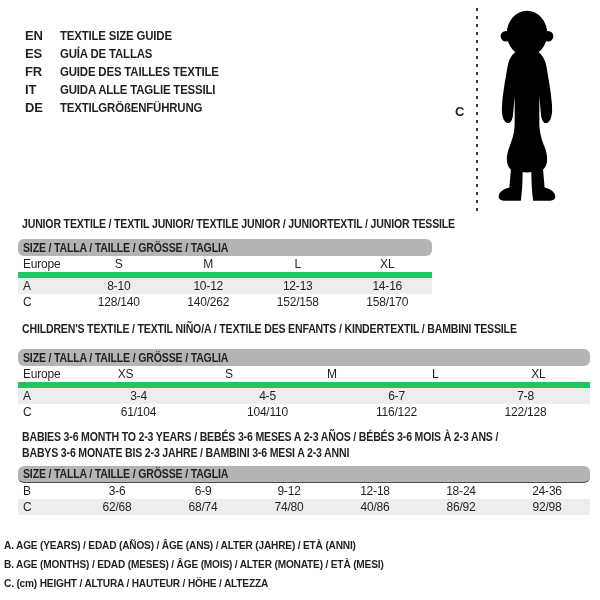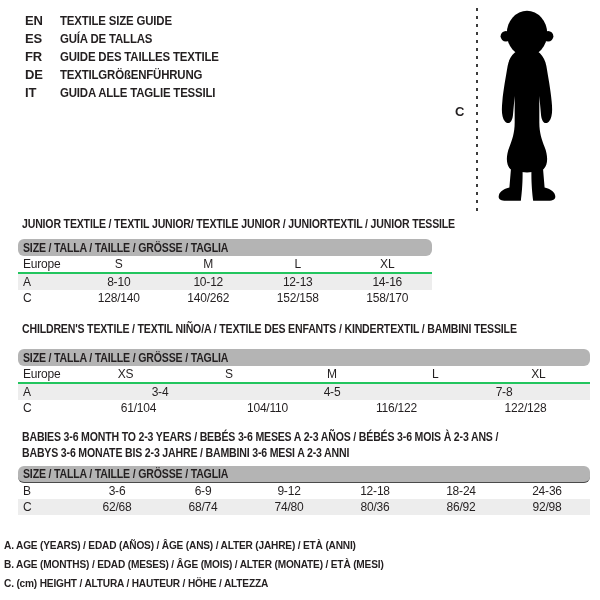--- a/index.html
+++ b/index.html
@@ -3,21 +3,21 @@
 <meta charset="utf-8">
 <style>
   html,body { margin:0; padding:0; background:#fff; }
   .page {
     position:relative; width:600px; height:600px; background:#ffffff;
     font-family:"Liberation Sans", sans-serif; color:#231f20; overflow:hidden;
   }
   .condensed { display:inline-block; transform:scaleX(0.88); transform-origin:0 50%; white-space:nowrap; }
 
   
-  .lang-block { position:absolute; left:25px; top:11px; }
+  .lang-block { position:absolute; left:25px; top:26px; }
   .lang-row { display:flex; height:18px; align-items:center; font-weight:bold; font-size:13px; letter-spacing:-0.2px; }
   .lang-code { width:35px; flex:0 0 35px; }
 
   
   .dotline { position:absolute; left:476px; top:8px; width:2px; height:204px;
     background:repeating-linear-gradient(#3c3c3c 0 3px, transparent 3px 8px); }
   .c-label { position:absolute; left:455px; top:104px; font-weight:bold; font-size:13px; }
   .baby-svg { position:absolute; left:483px; top:4px; }
 
   
@@ -27,21 +27,21 @@
   #t3-title { left:22px; top:429px; }
 
   
   .tbl { position:absolute; font-size:12px; letter-spacing:-0.2px; }
   #t1 { left:18px; top:239px; width:414px; }
   #t2 { left:18px; top:349px; width:572px; }
   #t3 { left:18px; top:466px; width:572px; }
   .bar { height:17px; background:#b4b4b4; display:flex; align-items:center; padding-left:5px; font-weight:bold; box-sizing:border-box;border-radius:6px; }
   .bar.bar-bordered { border-bottom:1px solid #4a4a4a; }
   .trow { display:flex; height:16px; align-items:center; }
-  .trow.head-row { border-bottom:2px solid #22c55e; }
+  .trow.head-row { border-bottom:6px solid #22c55e; }
   .trow.shaded { background:#ededed; }
   .cell { overflow:visible; }
   .cell.label { width:56px; flex:0 0 56px; padding-left:5px; box-sizing:border-box; text-align:left; }
   .cell.val { flex:1; text-align:center; }
 
   
   .footnotes { position:absolute; left:4px; top:536px; font-weight:bold; font-size:11.5px; letter-spacing:-0.2px; }
   .footnotes .fn-line { height:19px; line-height:19px; }
 </style>
 </head>
@@ -56,26 +56,26 @@
     </div>
     <div class="lang-row">
       <span class="lang-code">ES</span>
       <span class="condensed">GUÍA DE TALLAS</span>
     </div>
     <div class="lang-row">
       <span class="lang-code">FR</span>
       <span class="condensed">GUIDE DES TAILLES TEXTILE</span>
     </div>
     <div class="lang-row">
+      <span class="lang-code">IT</span>
+      <span class="condensed">GUIDA ALLE TAGLIE TESSILI</span>
+    </div>
+    <div class="lang-row">
       <span class="lang-code">DE</span>
       <span class="condensed">TEXTILGRÖßENFÜHRUNG</span>
-    </div>
-    <div class="lang-row">
-      <span class="lang-code">IT</span>
-      <span class="condensed">GUIDA ALLE TAGLIE TESSILI</span>
     </div>
   </div>
 
   <span class="c-label">C</span>
   <div class="dotline"></div>
   <svg class="baby-svg" width="88" height="214" viewBox="0 0 100 230" aria-hidden="true">
     <g fill="#000000">
       <ellipse cx="50" cy="27" rx="23" ry="26"></ellipse>
       <circle cx="26" cy="30" r="6"></circle>
       <circle cx="74" cy="30" r="6"></circle>
@@ -127,20 +127,21 @@
         <div class="cell val">XS</div>
         <div class="cell val">S</div>
         <div class="cell val">M</div>
         <div class="cell val">L</div>
         <div class="cell val">XL</div>
       </div>
       <div class="trow shaded">
         <div class="cell label">A</div>
         <div class="cell val">3-4</div>
         <div class="cell val">4-5</div>
+        <div class="cell val">6-7</div>
         <div class="cell val">7-8</div>
       </div>
       <div class="trow">
         <div class="cell label">C</div>
         <div class="cell val">61/104</div>
         <div class="cell val">104/110</div>
         <div class="cell val">116/122</div>
         <div class="cell val">122/128</div>
       </div>
     </div>
@@ -160,21 +161,21 @@
         <div class="cell val">9-12</div>
         <div class="cell val">12-18</div>
         <div class="cell val">18-24</div>
         <div class="cell val">24-36</div>
       </div>
       <div class="trow shaded">
         <div class="cell label">C</div>
         <div class="cell val">62/68</div>
         <div class="cell val">68/74</div>
         <div class="cell val">74/80</div>
-        <div class="cell val">80/36</div>
+        <div class="cell val">40/86</div>
         <div class="cell val">86/92</div>
         <div class="cell val">92/98</div>
       </div>
     </div>
 
   <div class="footnotes">
     <div class="fn-line"><span class="condensed">A. AGE (YEARS) / EDAD (AÑOS) / ÂGE (ANS) / ALTER (JAHRE) / ETÀ (ANNI)</span></div>
     <div class="fn-line"><span class="condensed">B. AGE (MONTHS) / EDAD (MESES) / ÂGE (MOIS) / ALTER (MONATE) / ETÀ (MESI)</span></div>
     <div class="fn-line"><span class="condensed">C. (cm) HEIGHT / ALTURA / HAUTEUR / HÖHE / ALTEZZA</span></div>
   </div>

